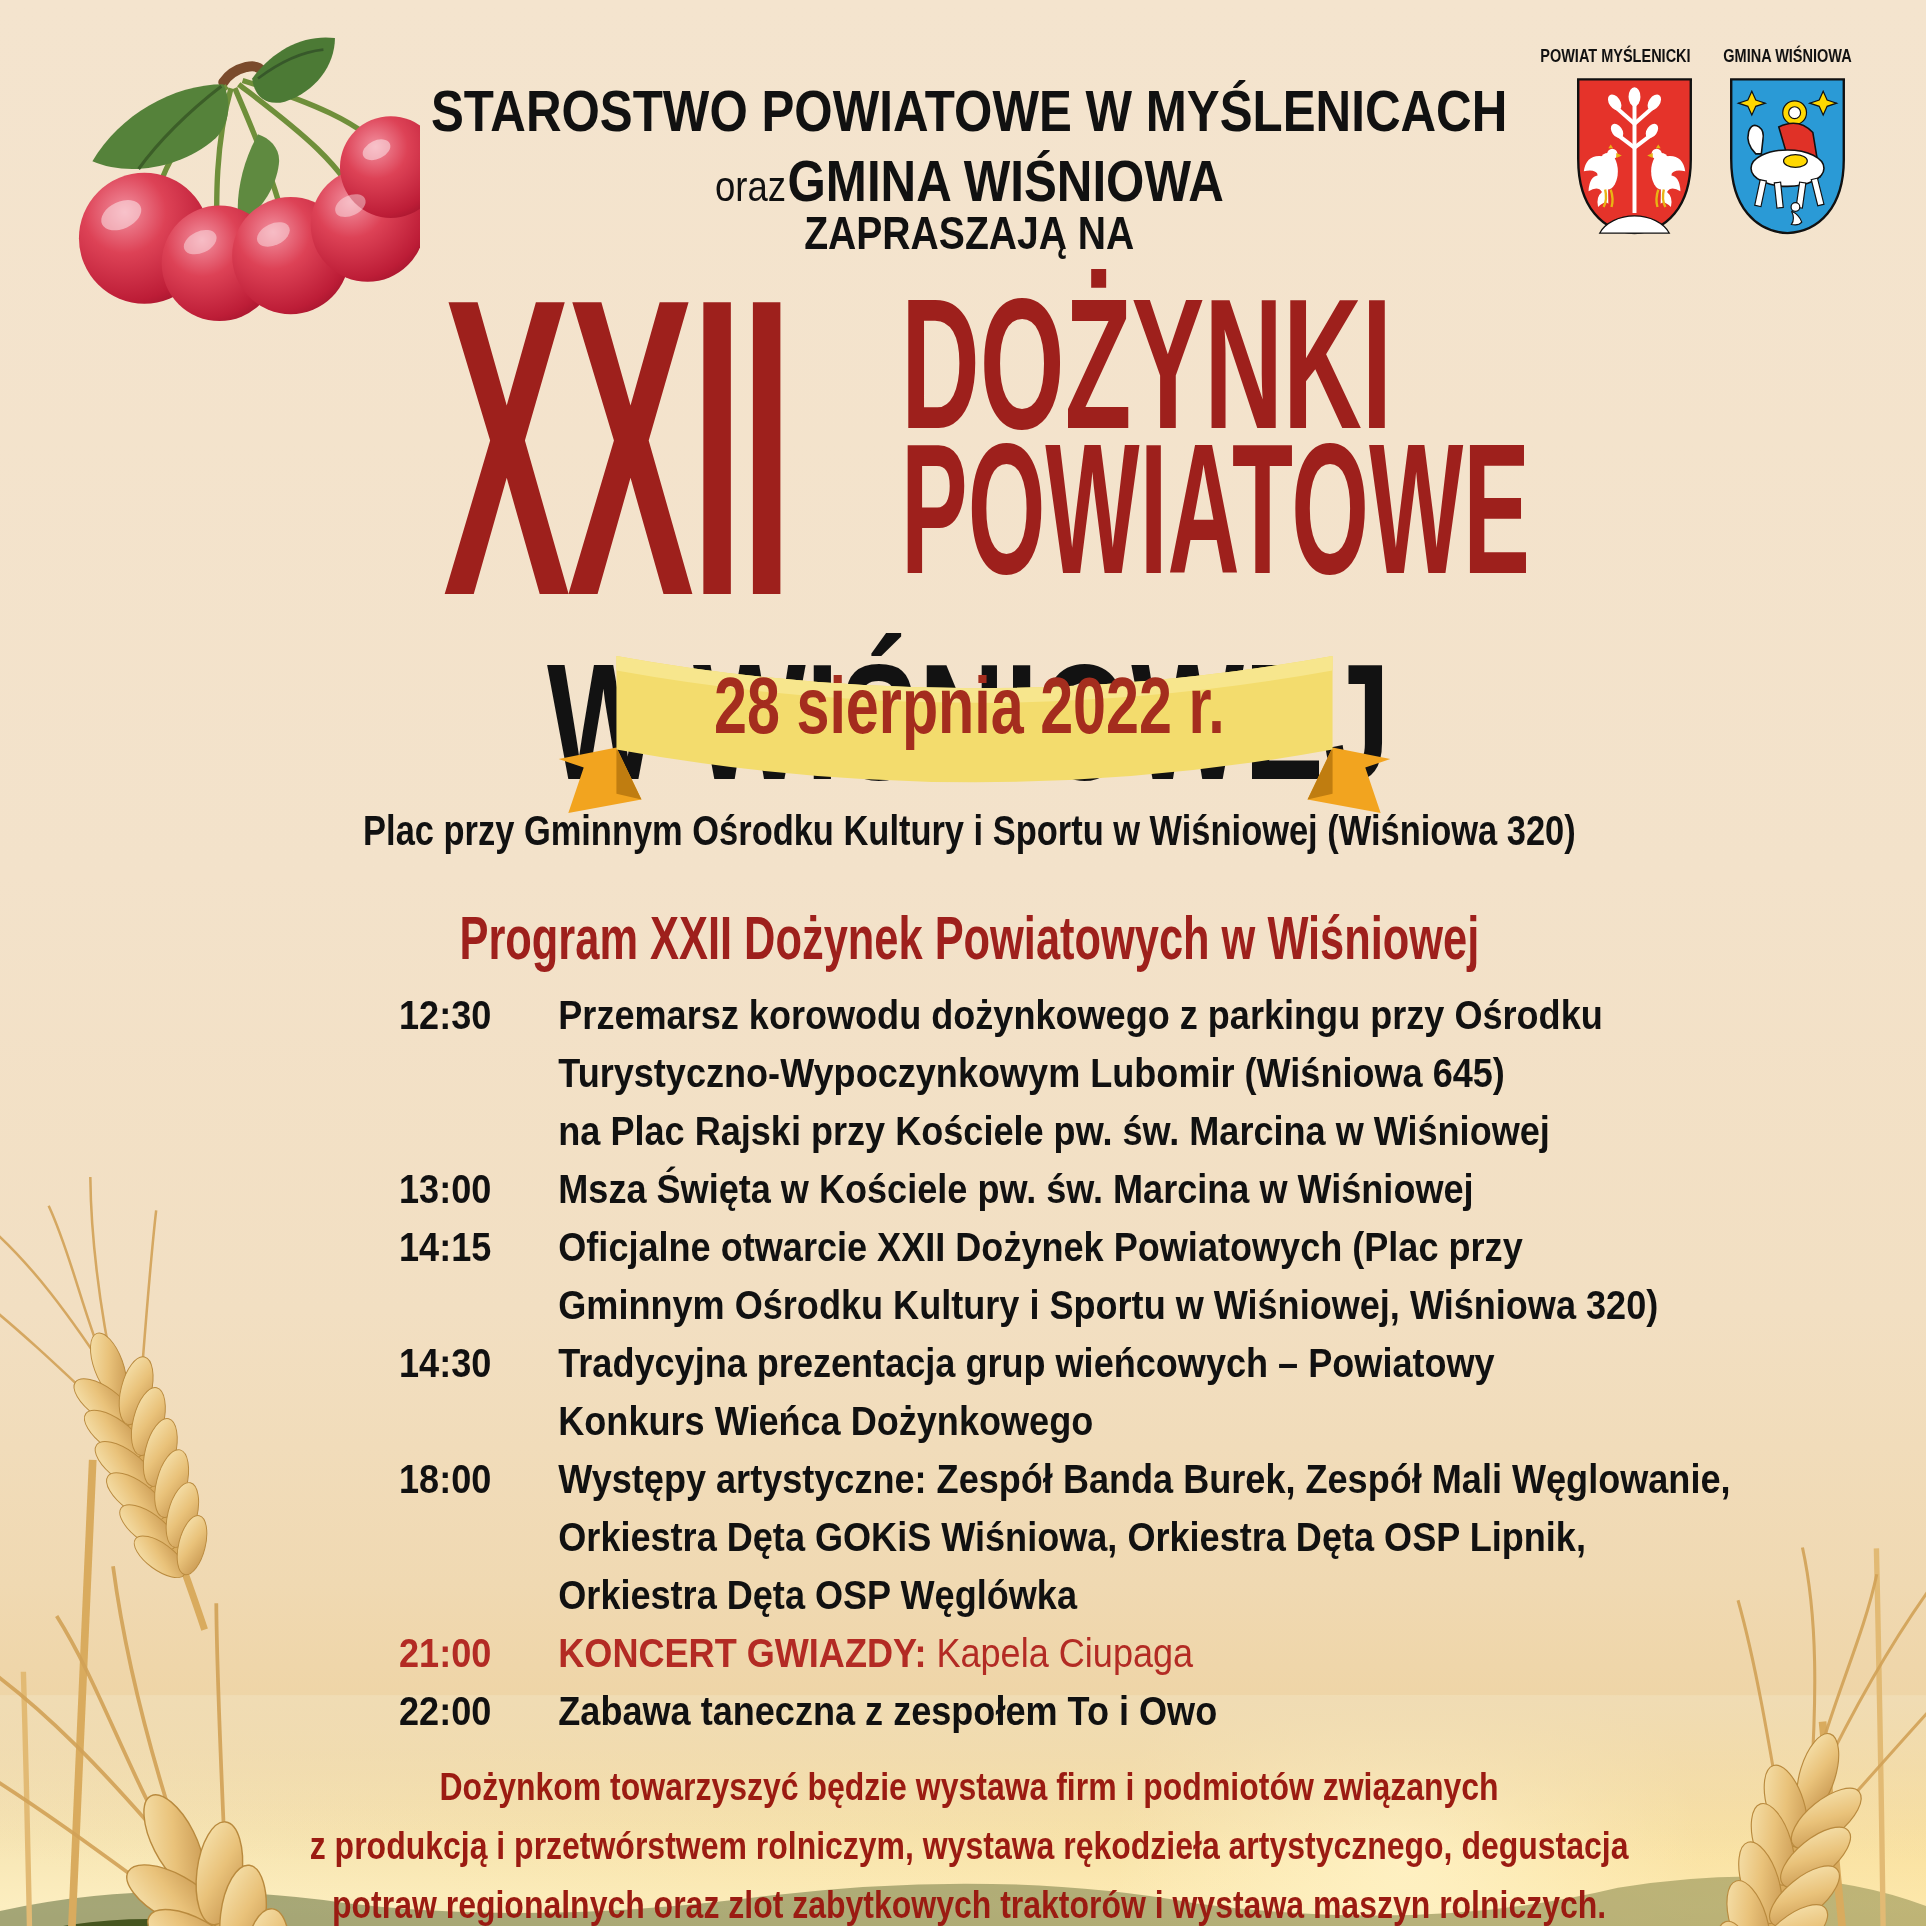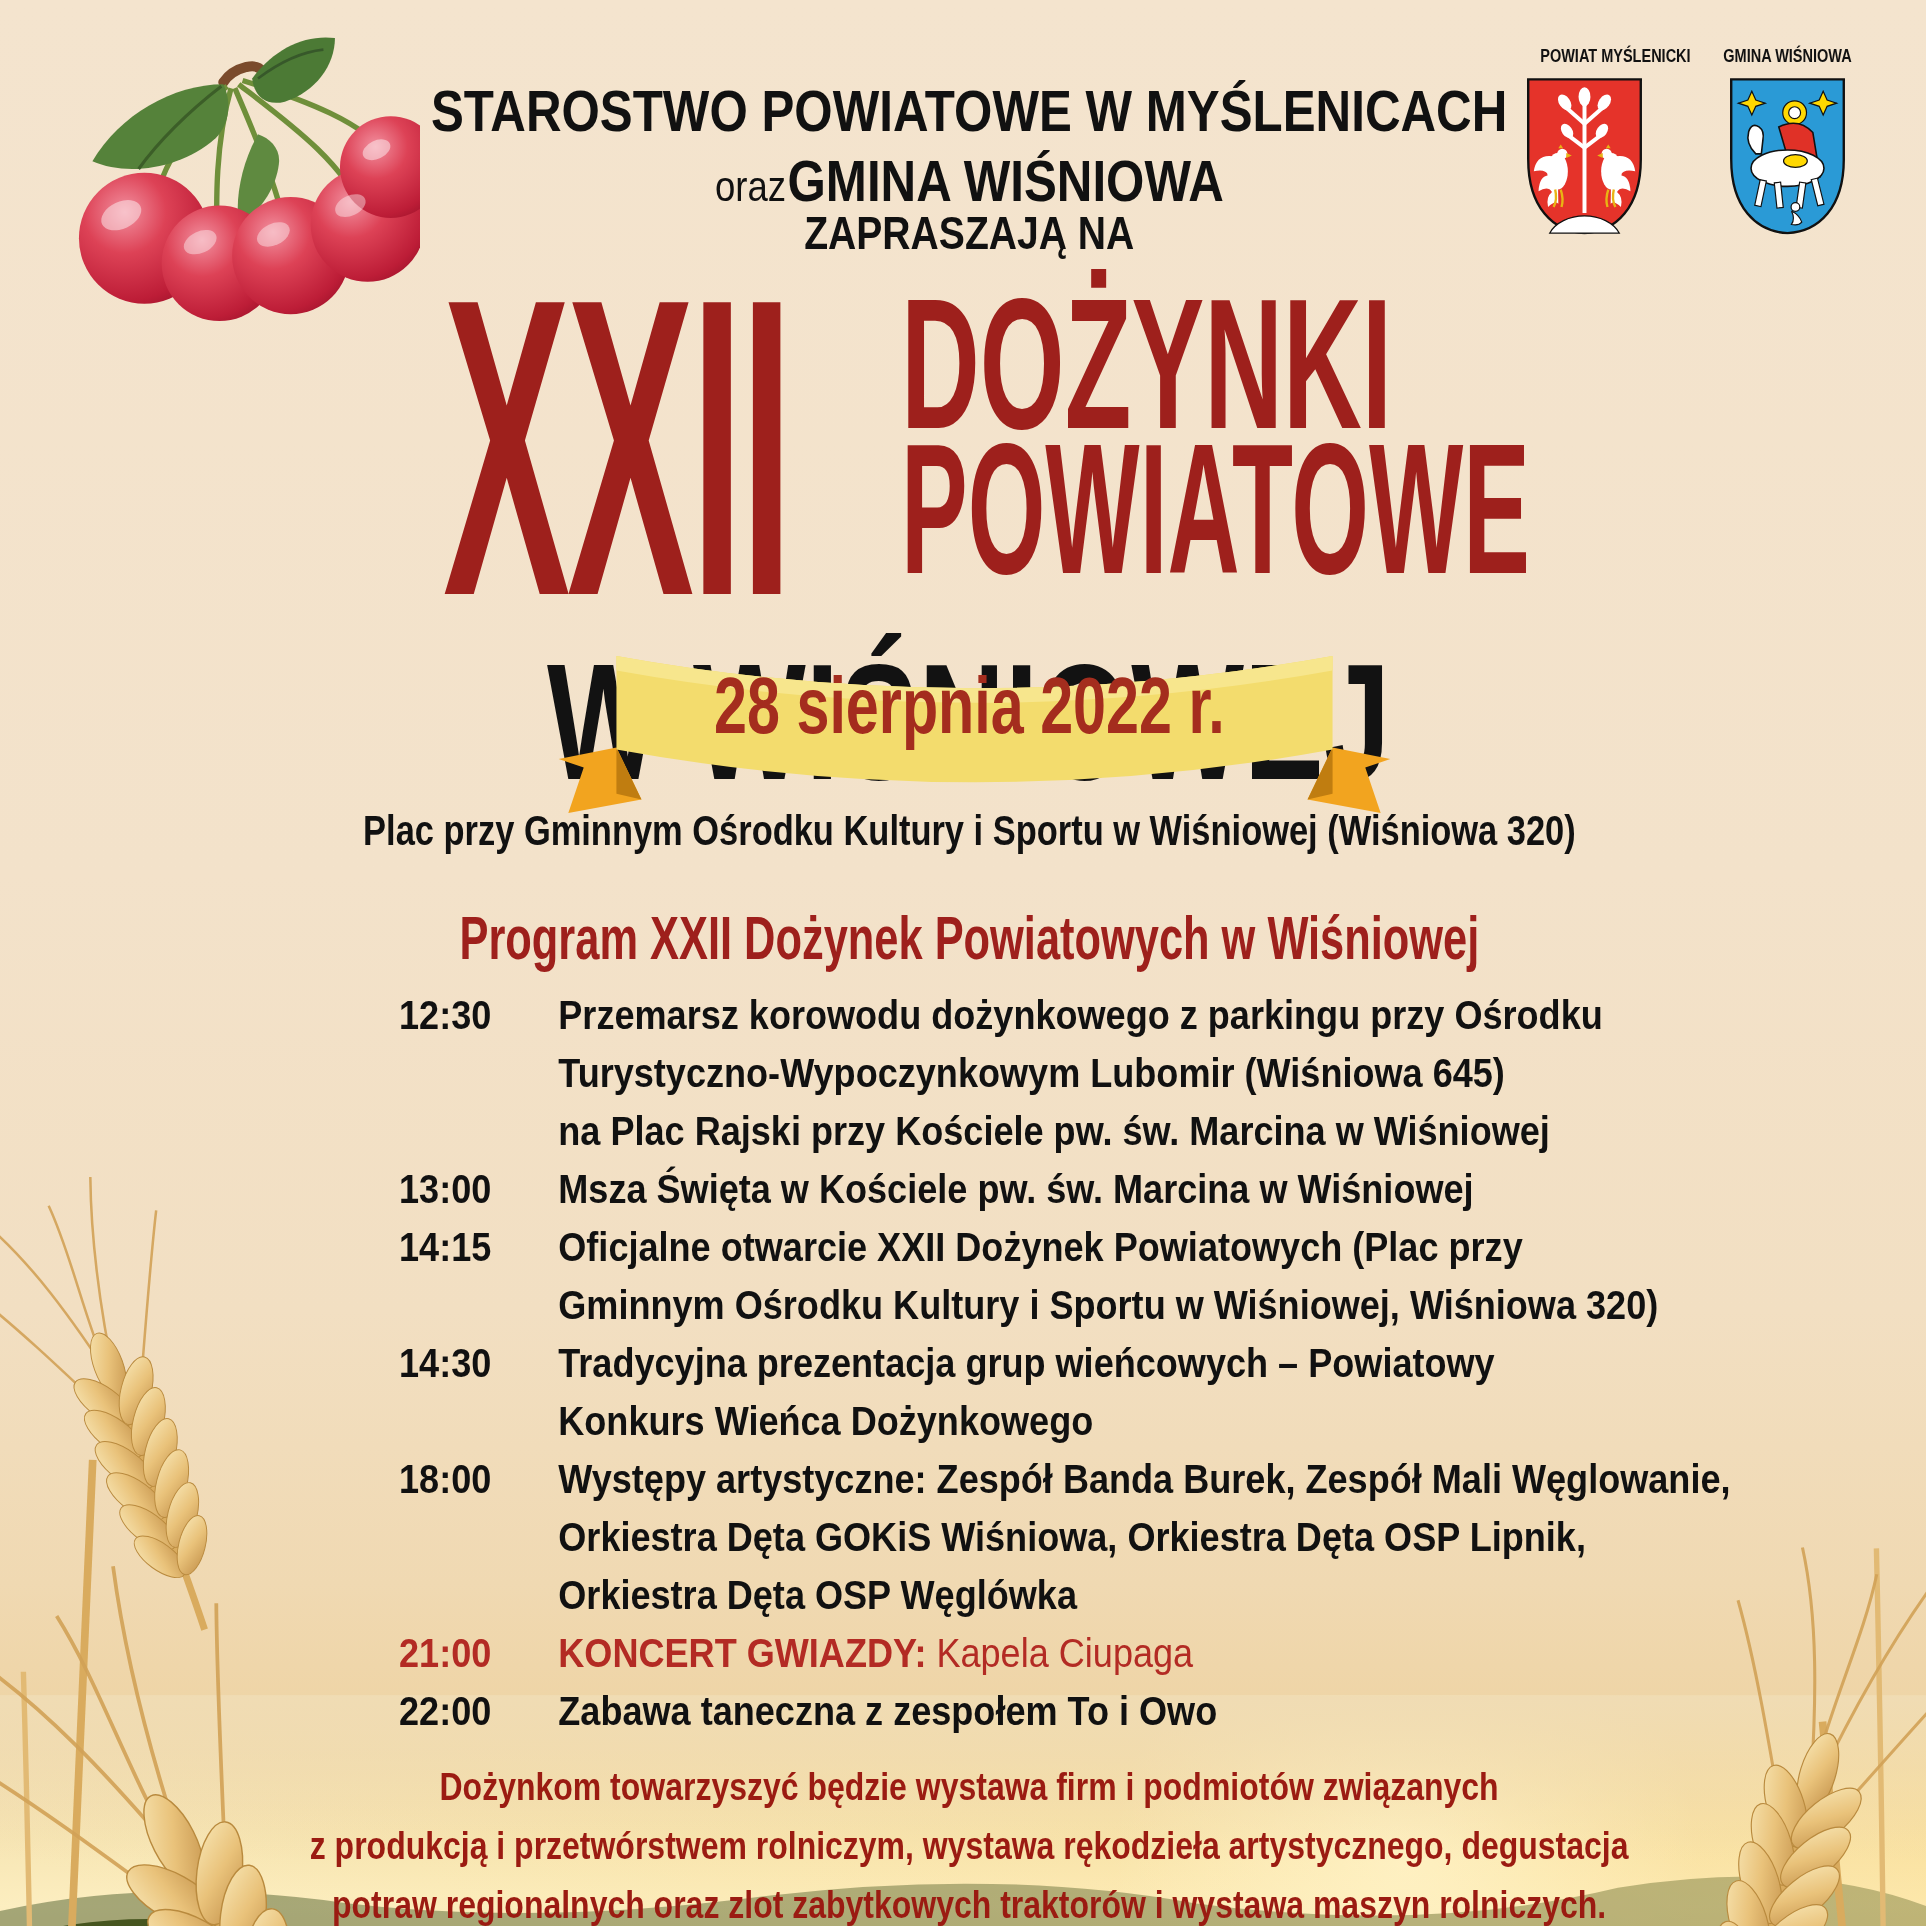--- a/index.html
+++ b/index.html
@@ -281,21 +281,21 @@
   <div class="cline" style="top:147px;">
     <span class="cx" style="transform:scaleX(.85);">
       <span style="font-size:43px;">oraz</span>
       <span style="font-size:58px;font-weight:bold;">GMINA WIŚNIOWA</span>
     </span>
   </div>
   <div class="cline" style="top:206px;font-size:46px;font-weight:bold;">
     <span class="cx" style="transform:scaleX(.85);">ZAPRASZAJĄ NA</span>
   </div>
 
-  <div style="position:absolute;left:1525px;top:46px;width:169px;text-align:left;">
+  <div style="position:absolute;left:1525px;top:46px;width:169px;text-align:right;">
     <div style="font-size:17.7px;font-weight:bold;white-space:nowrap;transform:scaleX(.82);transform-origin:center top;">POWIAT MYŚLENICKI</div>
     <svg width="119" height="159" style="margin-top:8.5px;" viewBox="0 0 310 413">
         <use href="#powiat-herb" width="310" height="413"></use>
       </svg>
   </div>
   <div style="position:absolute;left:1703px;top:46px;width:169px;text-align:center;">
     <div style="font-size:17.7px;font-weight:bold;white-space:nowrap;transform:scaleX(.82);transform-origin:center top;">GMINA WIŚNIOWA</div>
     <svg width="119" height="159" style="margin-top:8.5px;" viewBox="0 0 310 413">
         <use href="#gmina-herb" width="310" height="413"></use>
       </svg>

